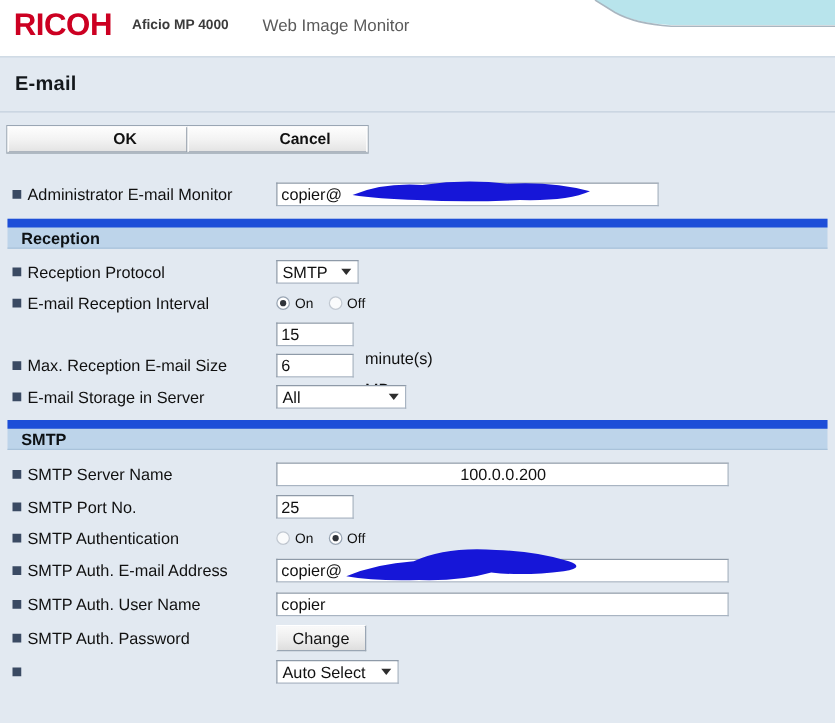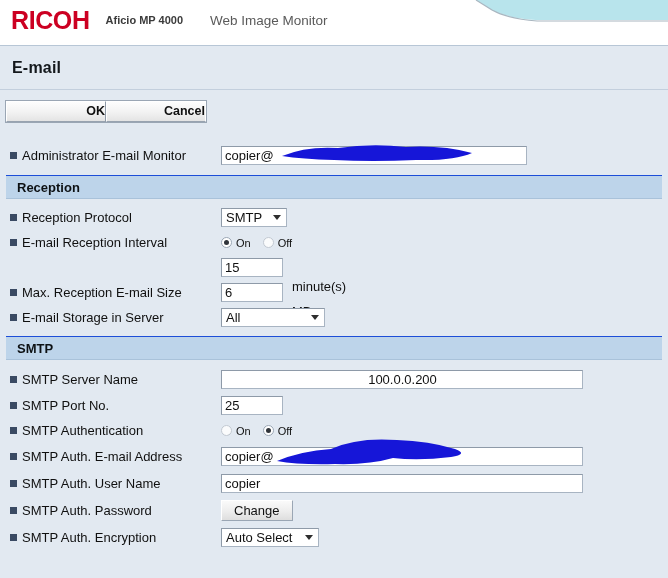--- a/index.html
+++ b/index.html
@@ -95,45 +95,46 @@
   .btn-group {
     display: flex;
     border: 1px solid #9aa6b4;
     background: #f2f2f2;
     box-shadow: 0 1px 0 #ffffff inset;
   }
   .btn {
     width: 98px;
     height: 19px;
     line-height: 19px;
-    text-align: right;
+    text-align: center;
     font-size: 12.5px;
     font-weight: bold;
     color: #111;
     background: linear-gradient(to bottom, #fdfdfd 0%, #f3f3f3 50%, #e4e4e4 100%);
     border: 1px solid #ffffff;
     border-right-color: #8e99a6;
     border-bottom-color: #98a3b0;
     cursor: pointer;
     user-select: none;
     font-family: "Liberation Sans", sans-serif;
+    padding-left: 44px;
   }
   .btn:last-child { border-right-color: #ffffff; }
 
   
   .form-area {
     padding: 0;
   }
   .section-bar {
     margin: 0 6px;
     height: 24px;
     background: #bdd4ea;
     display: flex;
     align-items: center;
-    border-top: 1px solid #1d4ed8;
+    border-top: 7px solid #1d4ed8;
     border-bottom: 1px solid #a9c2da;
     box-sizing: border-box;
   }
   .section-bar-label {
     margin-left: 11px;
     font-size: 13px;
     font-weight: bold;
     color: #0d1114;
   }
 
@@ -467,21 +468,20 @@
     <span class="bullet"></span>
     <span class="label">SMTP Auth. Password</span>
     <span class="colon">:</span>
     <span class="control">
       <button class="btn-change">Change</button>
     </span>
   </div>
 
   <div class="row tall">
     <span class="bullet"></span>
-    <span class="label">SMTP Auth. Encryption</span>
     <span class="colon">:</span>
     <span class="control">
       <span class="sel w-enc">
         <span>Auto Select</span>
         <span class="caret"></span>
       </span>
     </span>
   </div>
 
 </div>

